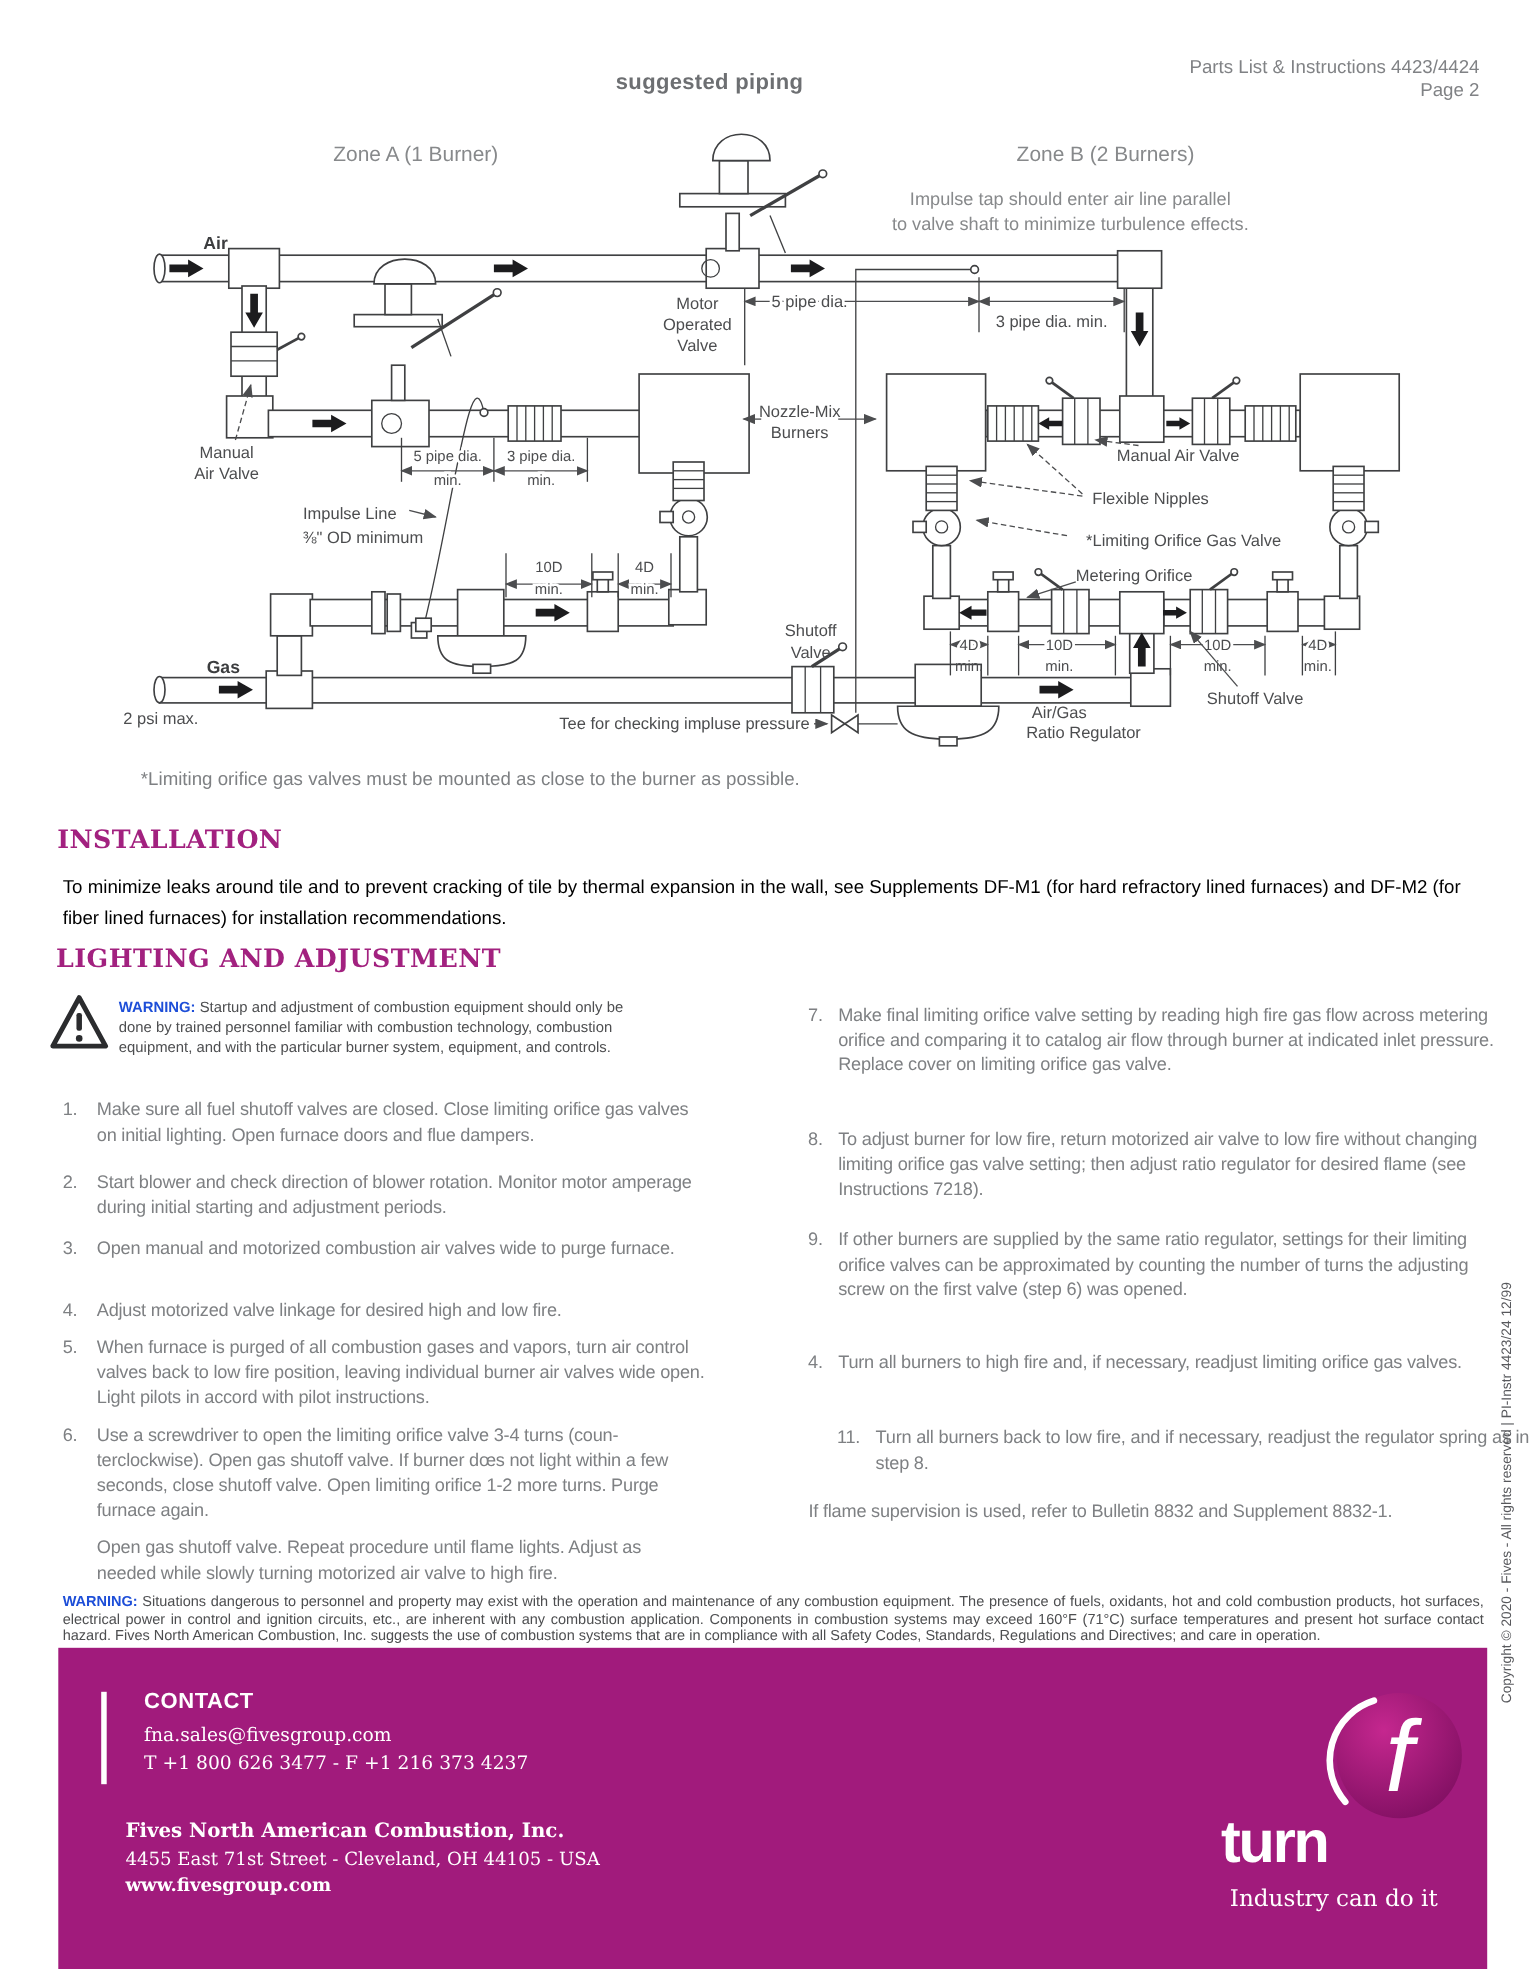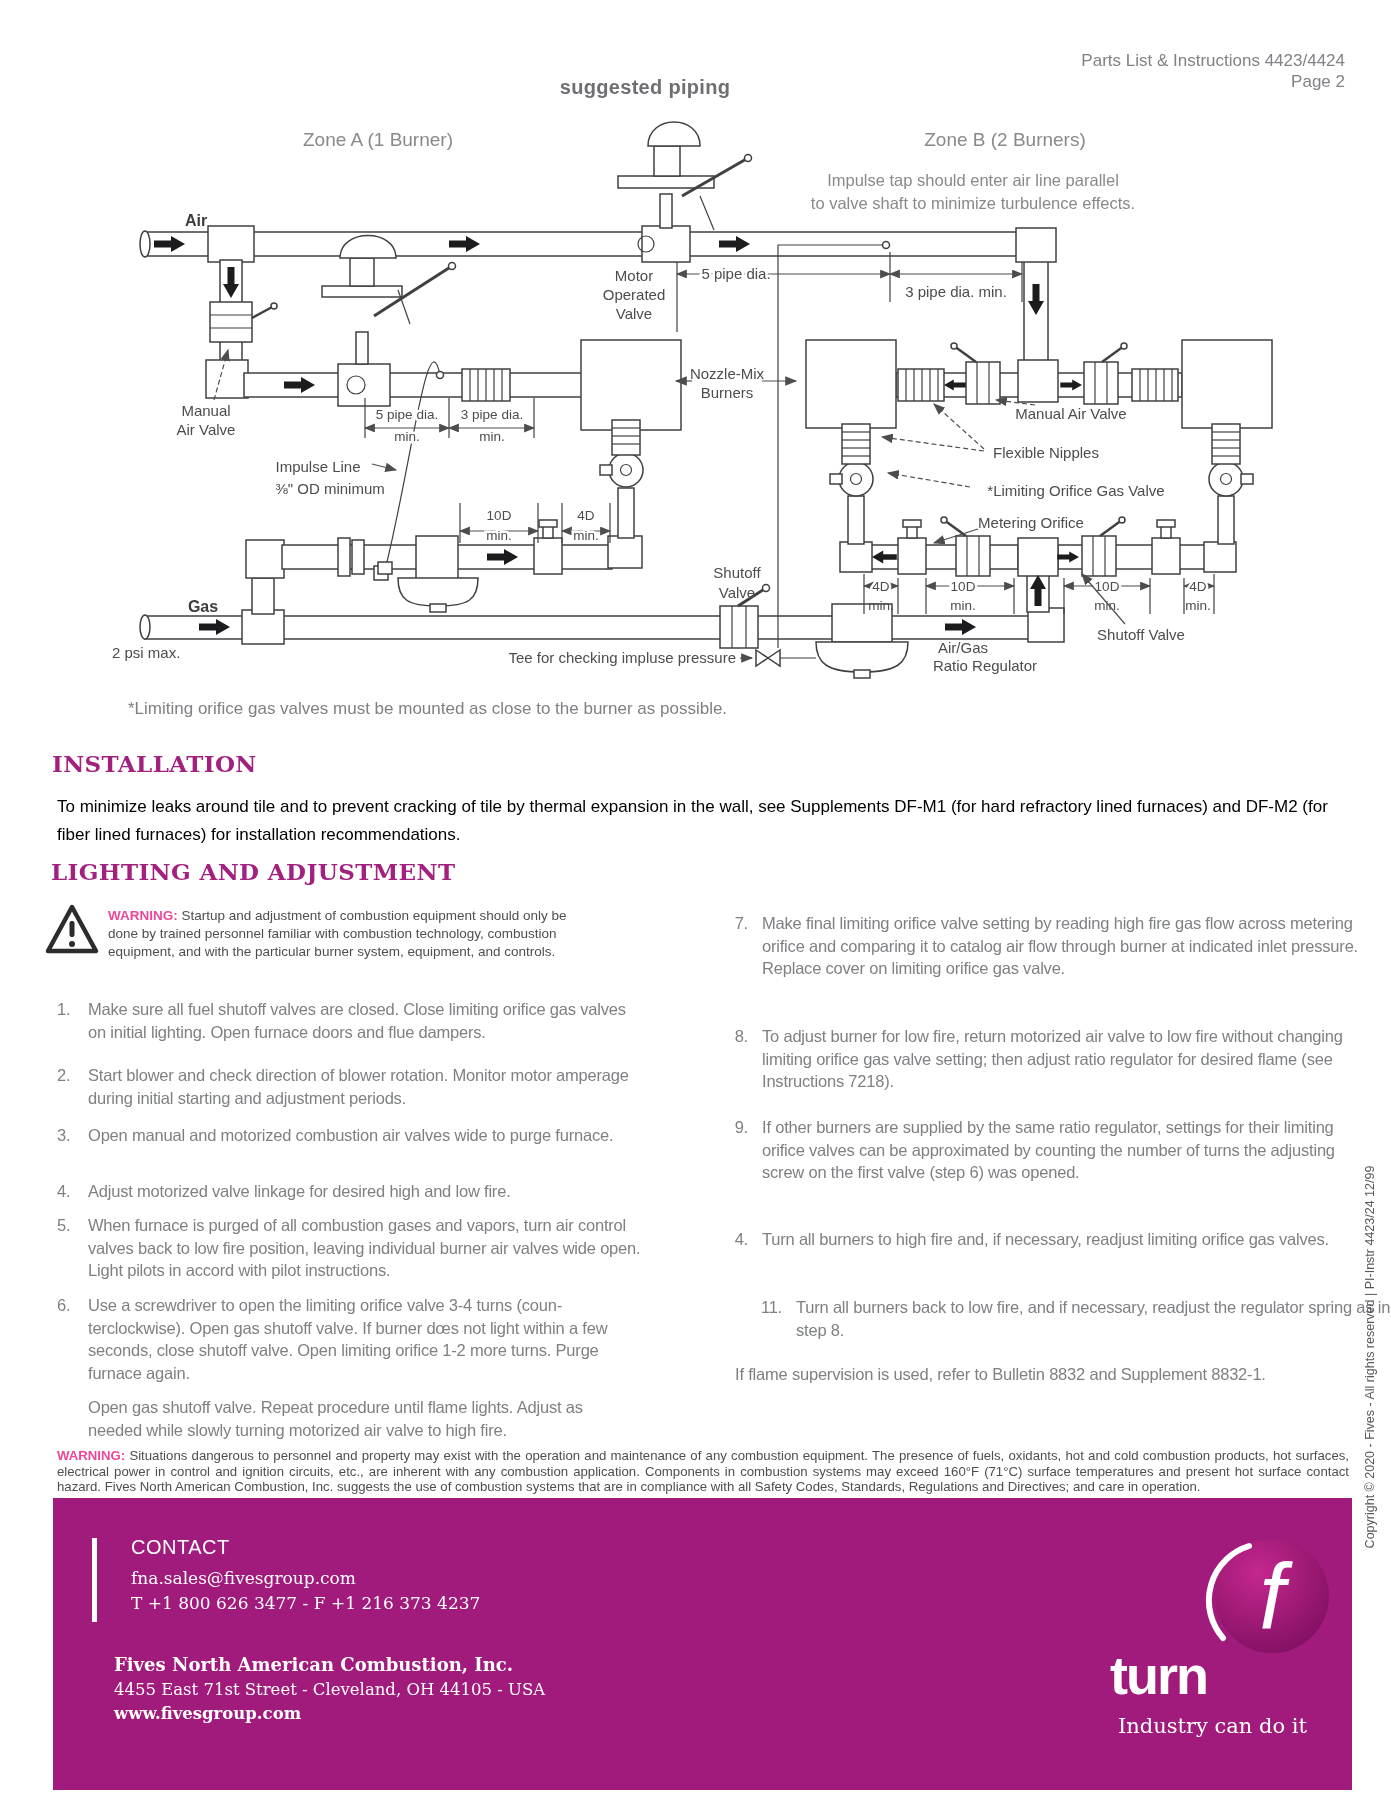--- a/index.html
+++ b/index.html
@@ -1,41 +1,41 @@
 <!DOCTYPE html>
 <html><head>
 <meta charset="utf-8">
 <style>
   html,body{margin:0;padding:0;background:#e8e8e8;}
   .page{position:relative;width:1391px;height:1800px;background:#ffffff;margin:0 auto;
         font-family:"Liberation Sans",sans-serif;overflow:hidden;}
   .abs{position:absolute;}
   
   .hdr{top:50px;right:46px;text-align:right;font-size:17px;line-height:21px;color:#808285;}
-  .title{top:76px;left:480px;width:330px;text-align:center;font-size:20px;font-weight:bold;color:#6d6f72;letter-spacing:.3px;}
+  .title{top:64px;left:480px;width:330px;text-align:center;font-size:20px;font-weight:bold;color:#6d6f72;letter-spacing:.3px;}
   
   .mhead{font-family:"DejaVu Serif",serif;font-weight:bold;font-size:23px;color:#a2217f;letter-spacing:.4px;}
   .body-par{font-size:17px;line-height:28px;color:#000000;}
   
   .warnbox{font-size:13.5px;line-height:18px;color:#4d4e50;}
-  .wlabel{font-weight:bold;color:#ec4899;}
+  .wlabel{font-weight:bold;color:#1d4ed8;}
   
   .step{font-size:16.5px;line-height:22.5px;color:#7e8083;letter-spacing:-.2px;}
   .stepL{width:556px;padding-left:31px;}
   .stepR{width:600px;padding-left:46px;}
   .stepL .num{display:inline-block;width:18px;margin-left:-31px;margin-right:13px;text-align:left;}
   .stepR .num{display:inline-block;width:32px;margin-left:-46px;margin-right:14px;text-align:right;}
   .notepar{font-size:16.5px;line-height:22.5px;color:#7e8083;letter-spacing:-.2px;}
   
   .smallwarn{font-size:13.2px;line-height:15.6px;color:#4d4e50;text-align:justify;}
   .smallwarn .wlabel{font-size:13.2px;}
   
   .band{left:53px;top:1498px;width:1299px;height:292px;background:#a11b7c;color:#fff;}
   .band .bar{position:absolute;left:39px;top:40px;width:5px;height:84px;background:#fff;}
-  .contact-h{position:absolute;left:78px;top:38px;font-size:20px;font-weight:normal;letter-spacing:.5px;}
+  .contact-h{position:absolute;left:78px;top:38px;font-size:20px;font-weight:bold;letter-spacing:.5px;}
   .contact-line{position:absolute;left:78px;font-family:"DejaVu Serif",serif;font-size:17px;}
   .company{position:absolute;left:61px;font-family:"DejaVu Serif",serif;text-align:right;}
   .wordmark{position:absolute;left:1057px;top:146px;font-size:54px;font-weight:bold;letter-spacing:-2px;color:#fff;}
   .tagline{position:absolute;left:1065px;top:216px;font-family:"DejaVu Serif",serif;font-size:21px;color:#fff;}
   
   .vcopy{left:1370px;top:1357px;transform:translate(-50%,-50%) rotate(-90deg);white-space:nowrap;
          font-size:12.5px;color:#57585c;}
   
   text{font-family:"Liberation Sans",sans-serif;}
   .dlbl{font-size:15px;fill:#4c4d4f;}

